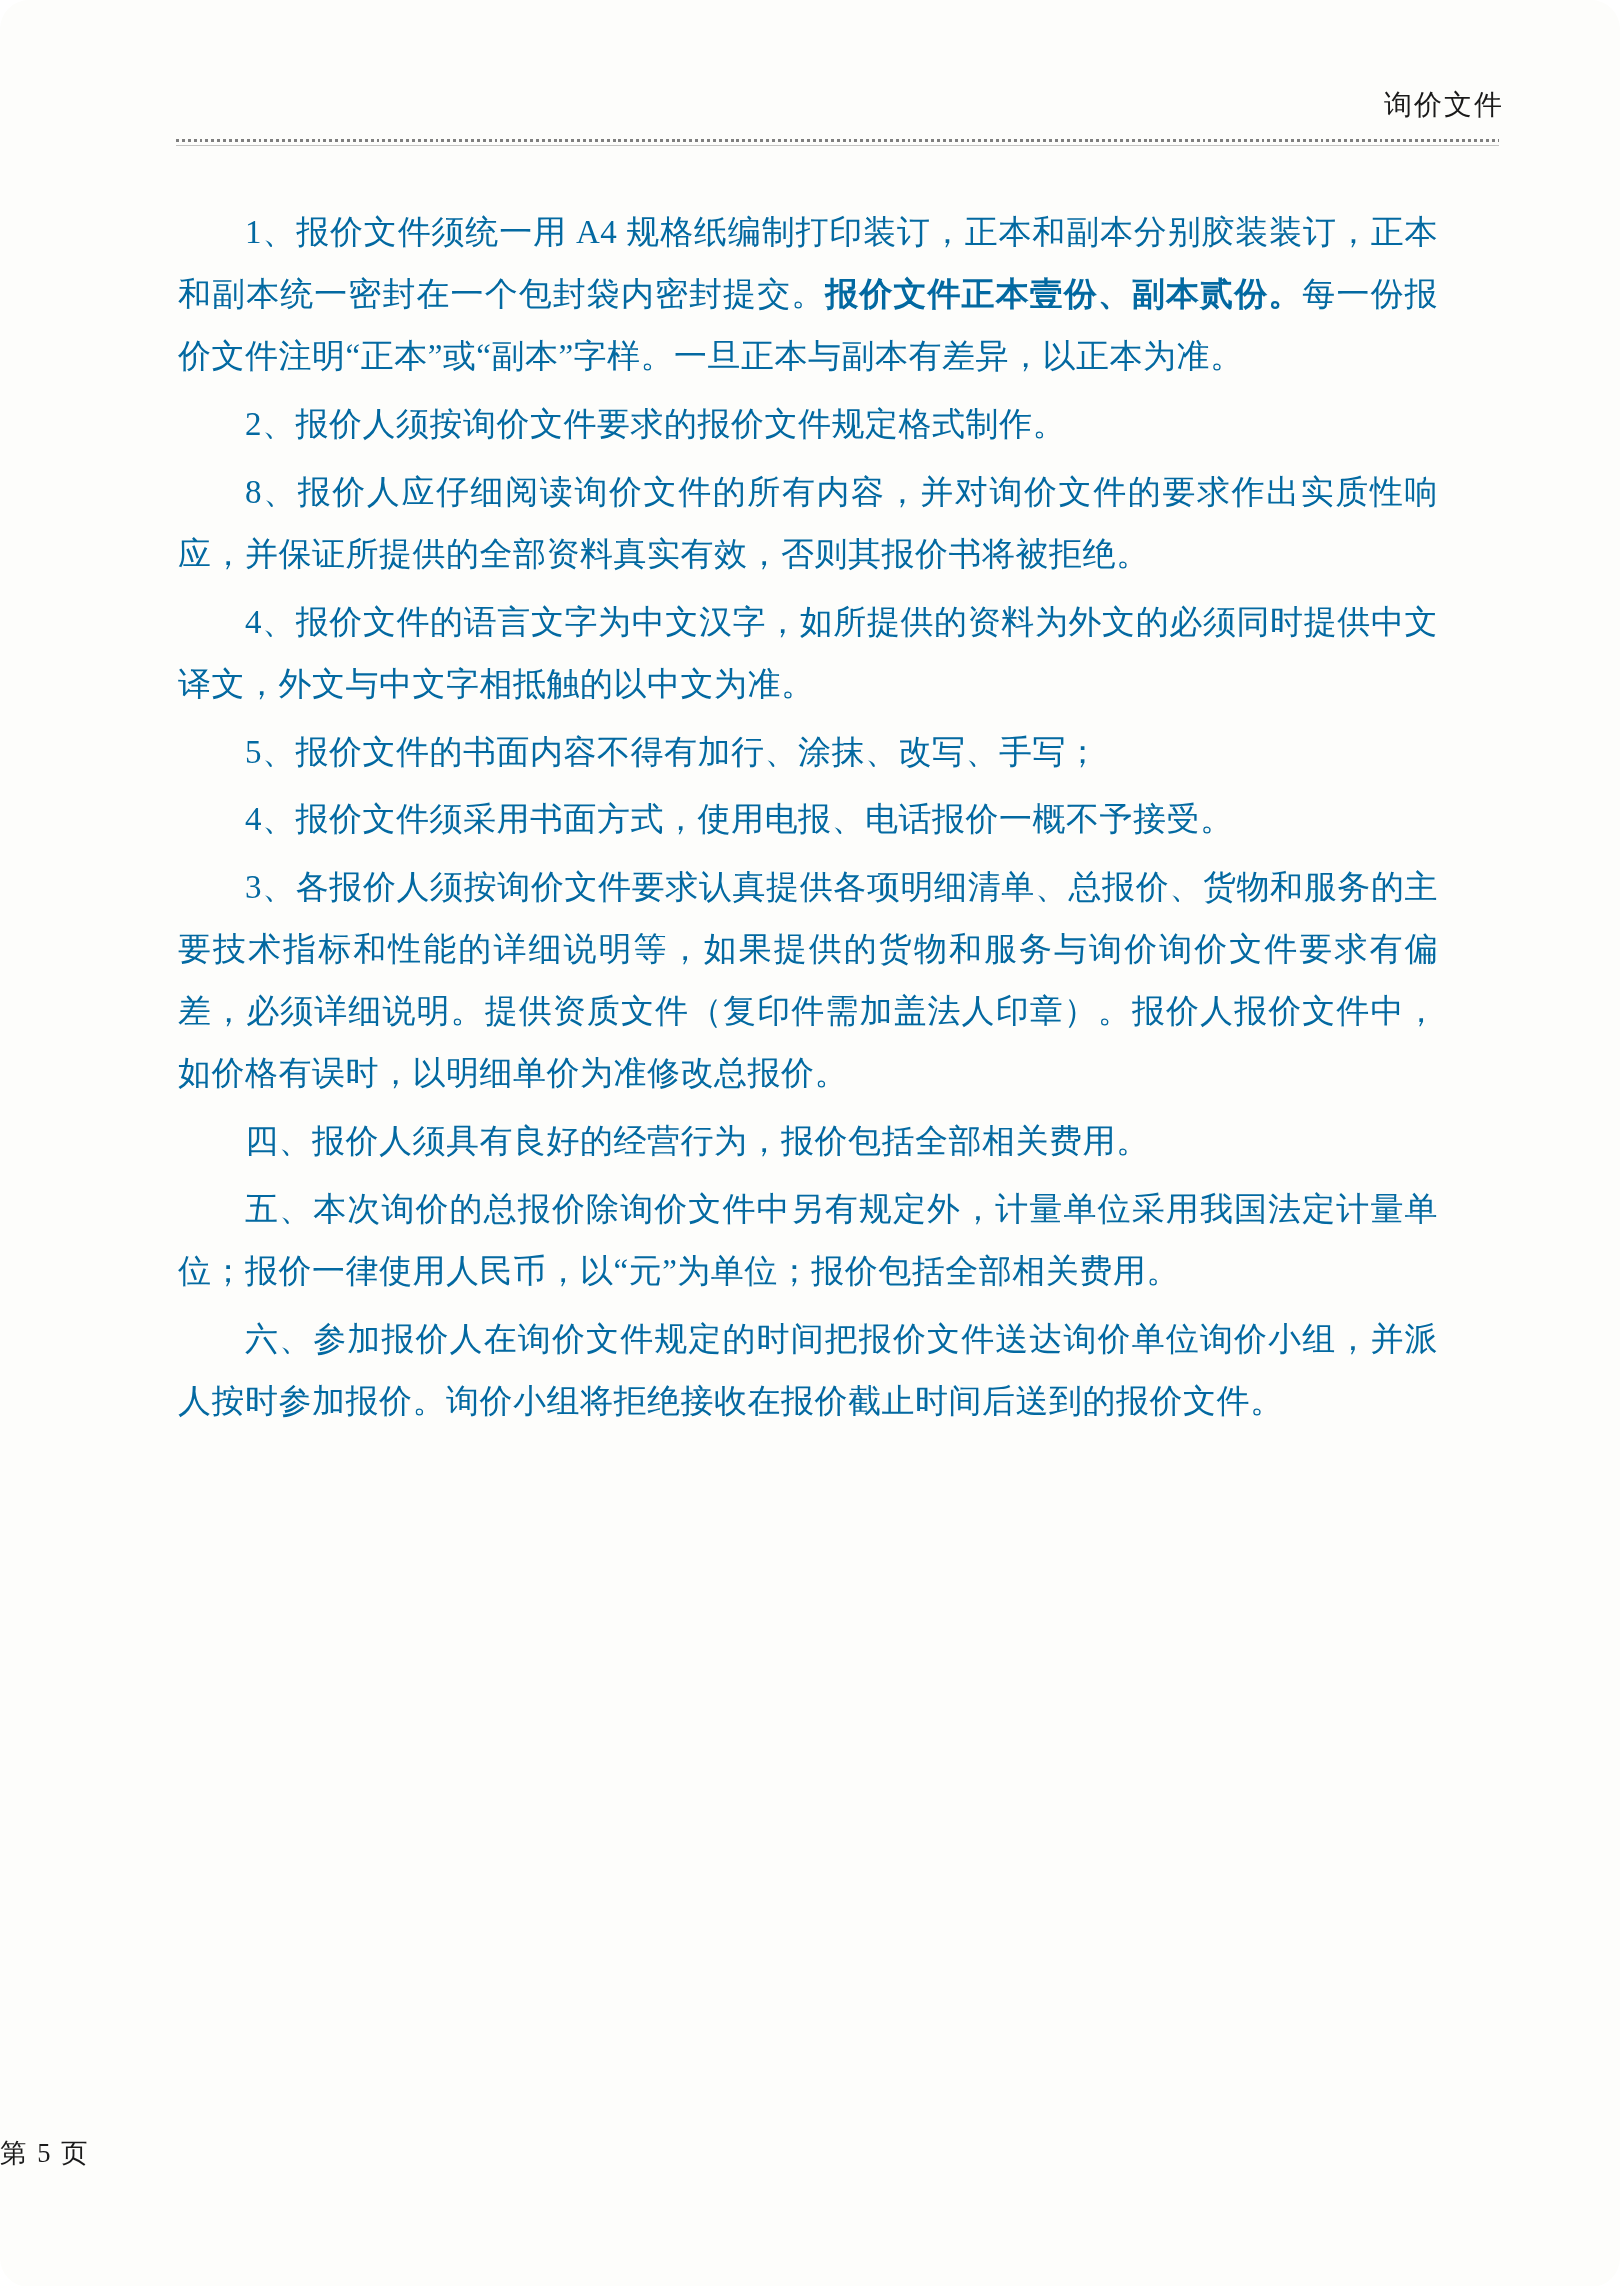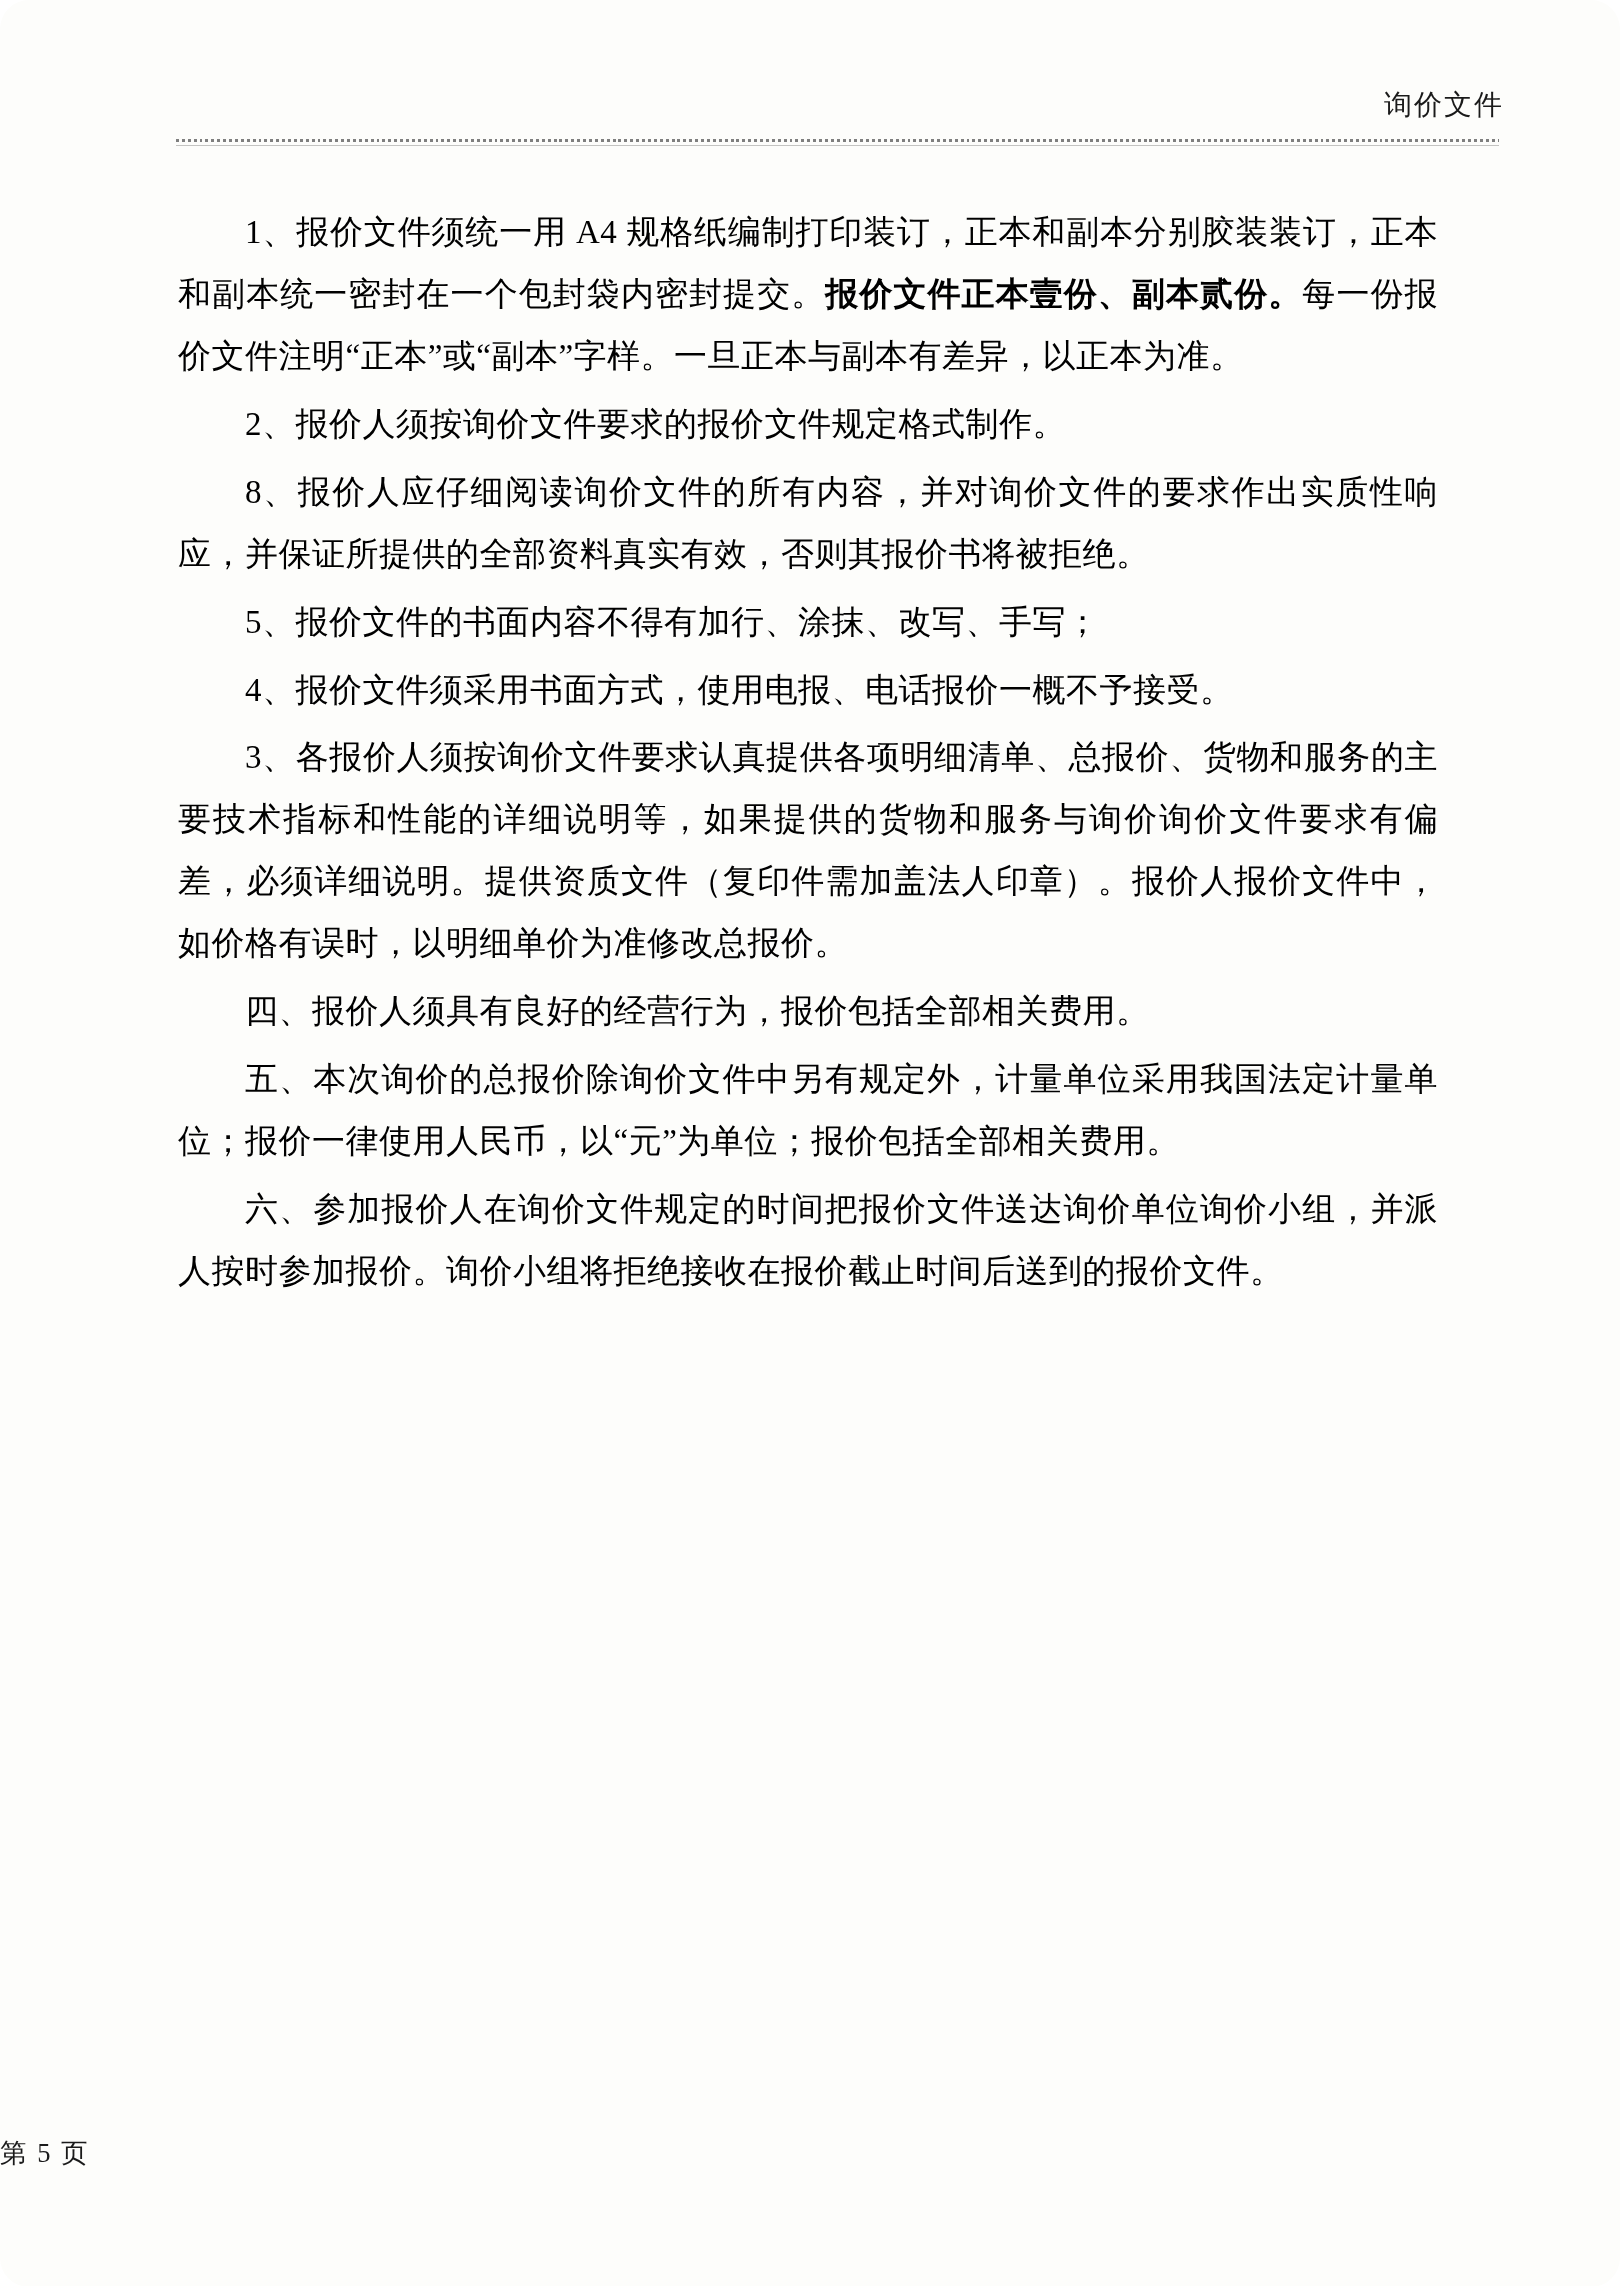--- a/index.html
+++ b/index.html
@@ -58,21 +58,21 @@
     left: 178px;
     width: 1260px;
   }
   p.para {
     margin: 0 0 5.9px 0;
     font-size: 33px;
     line-height: 62px;
     text-indent: 67px;
     text-align: justify;
     text-justify: inter-ideograph;
-    color: #000000;
+    color: #0369a1;
     letter-spacing: 0.5px;
   }
   p.para b {
     font-weight: bold;
   }
   .footer {
     position: absolute;
     bottom: 116px;
     left: 0;
     right: 0;
@@ -90,20 +90,21 @@
   <div class="header">
     <span>询价文件</span>
   </div>
   <div class="header-rule"></div>
   <div class="header-rule2"></div>
 
   <div class="content" id="body-container">
       <p class="para"><span>1、报价文件须统一用 A4 规格纸编制打印装订，正本和副本分别胶装装订，正本和副本统一密封在一个包封袋内密封提交。</span><b>报价文件正本壹份、副本贰份。</b><span>每一份报价文件注明“正本”或“副本”字样。一旦正本与副本有差异，以正本为准。</span></p>
       <p class="para"><span>2、报价人须按询价文件要求的报价文件规定格式制作。</span></p>
       <p class="para"><span>8、报价人应仔细阅读询价文件的所有内容，并对询价文件的要求作出实质性响应，并保证所提供的全部资料真实有效，否则其报价书将被拒绝。</span></p>
+      <p class="para"><span>4、报价文件的语言文字为中文汉字，如所提供的资料为外文的必须同时提供中文译文，外文与中文字相抵触的以中文为准。</span></p>
       <p class="para"><span>5、报价文件的书面内容不得有加行、涂抹、改写、手写；</span></p>
       <p class="para"><span>4、报价文件须采用书面方式，使用电报、电话报价一概不予接受。</span></p>
       <p class="para"><span>3、各报价人须按询价文件要求认真提供各项明细清单、总报价、货物和服务的主要技术指标和性能的详细说明等，如果提供的货物和服务与询价询价文件要求有偏差，必须详细说明。提供资质文件（复印件需加盖法人印章）。报价人报价文件中，如价格有误时，以明细单价为准修改总报价。</span></p>
       <p class="para"><span>四、报价人须具有良好的经营行为，报价包括全部相关费用。</span></p>
       <p class="para"><span>五、本次询价的总报价除询价文件中另有规定外，计量单位采用我国法定计量单位；报价一律使用人民币，以“元”为单位；报价包括全部相关费用。</span></p>
       <p class="para"><span>六、参加报价人在询价文件规定的时间把报价文件送达询价单位询价小组，并派人按时参加报价。询价小组将拒绝接收在报价截止时间后送到的报价文件。</span></p>
     </div>
 
   <div class="footer">
     <span>第 5 页</span>

